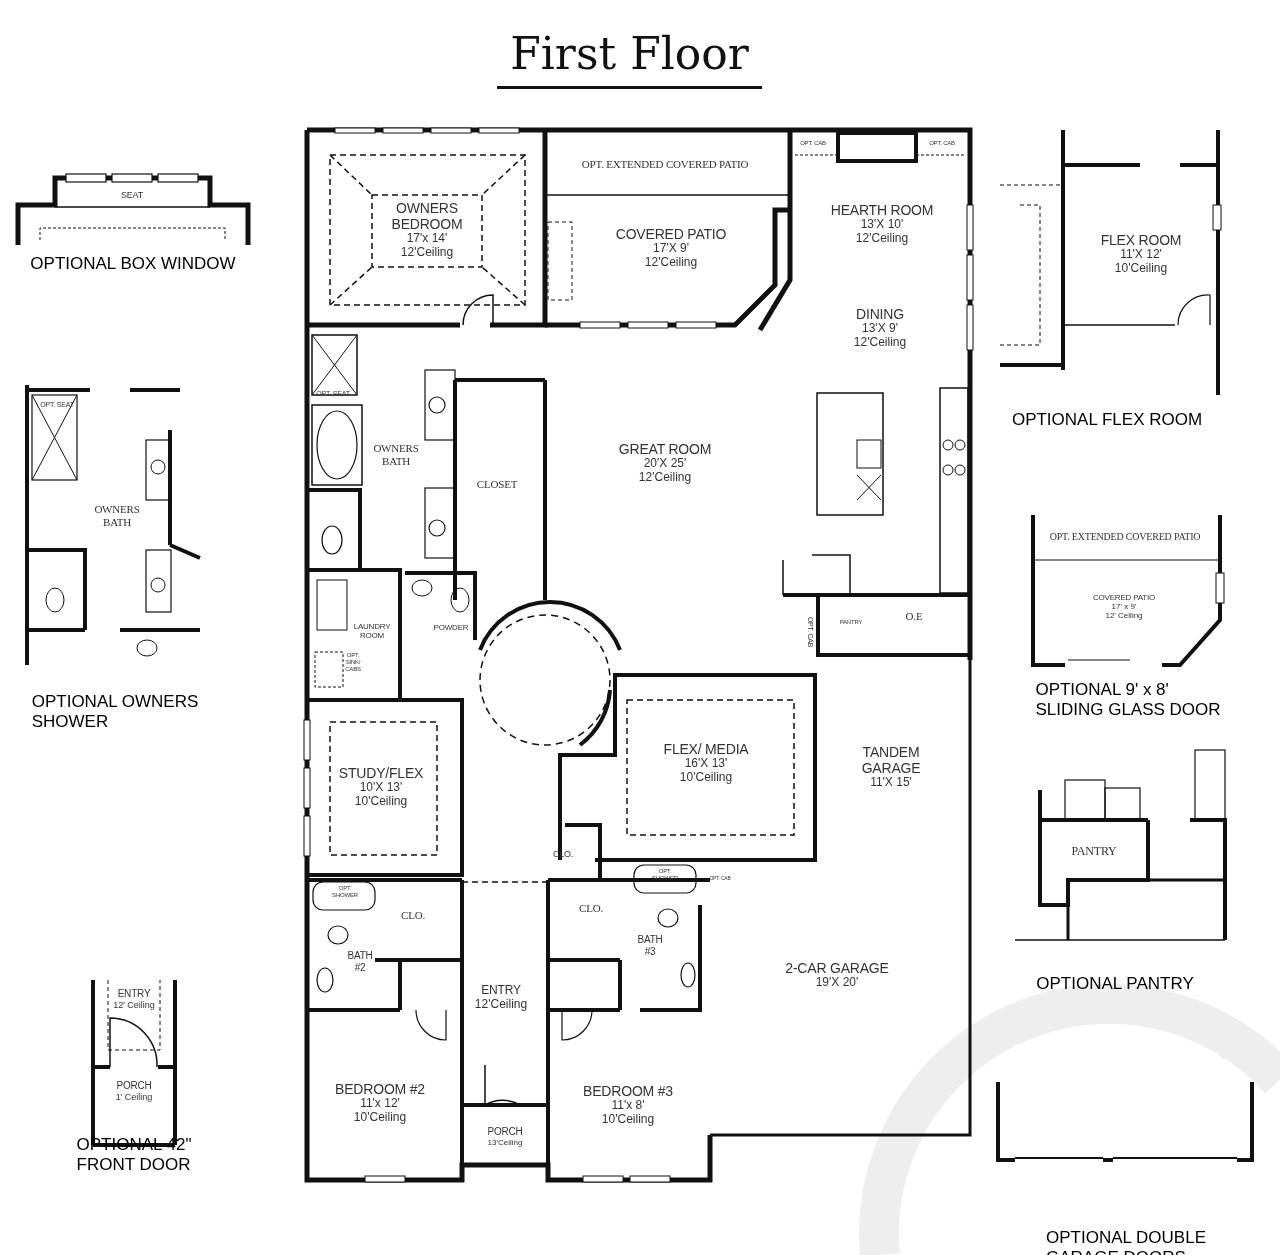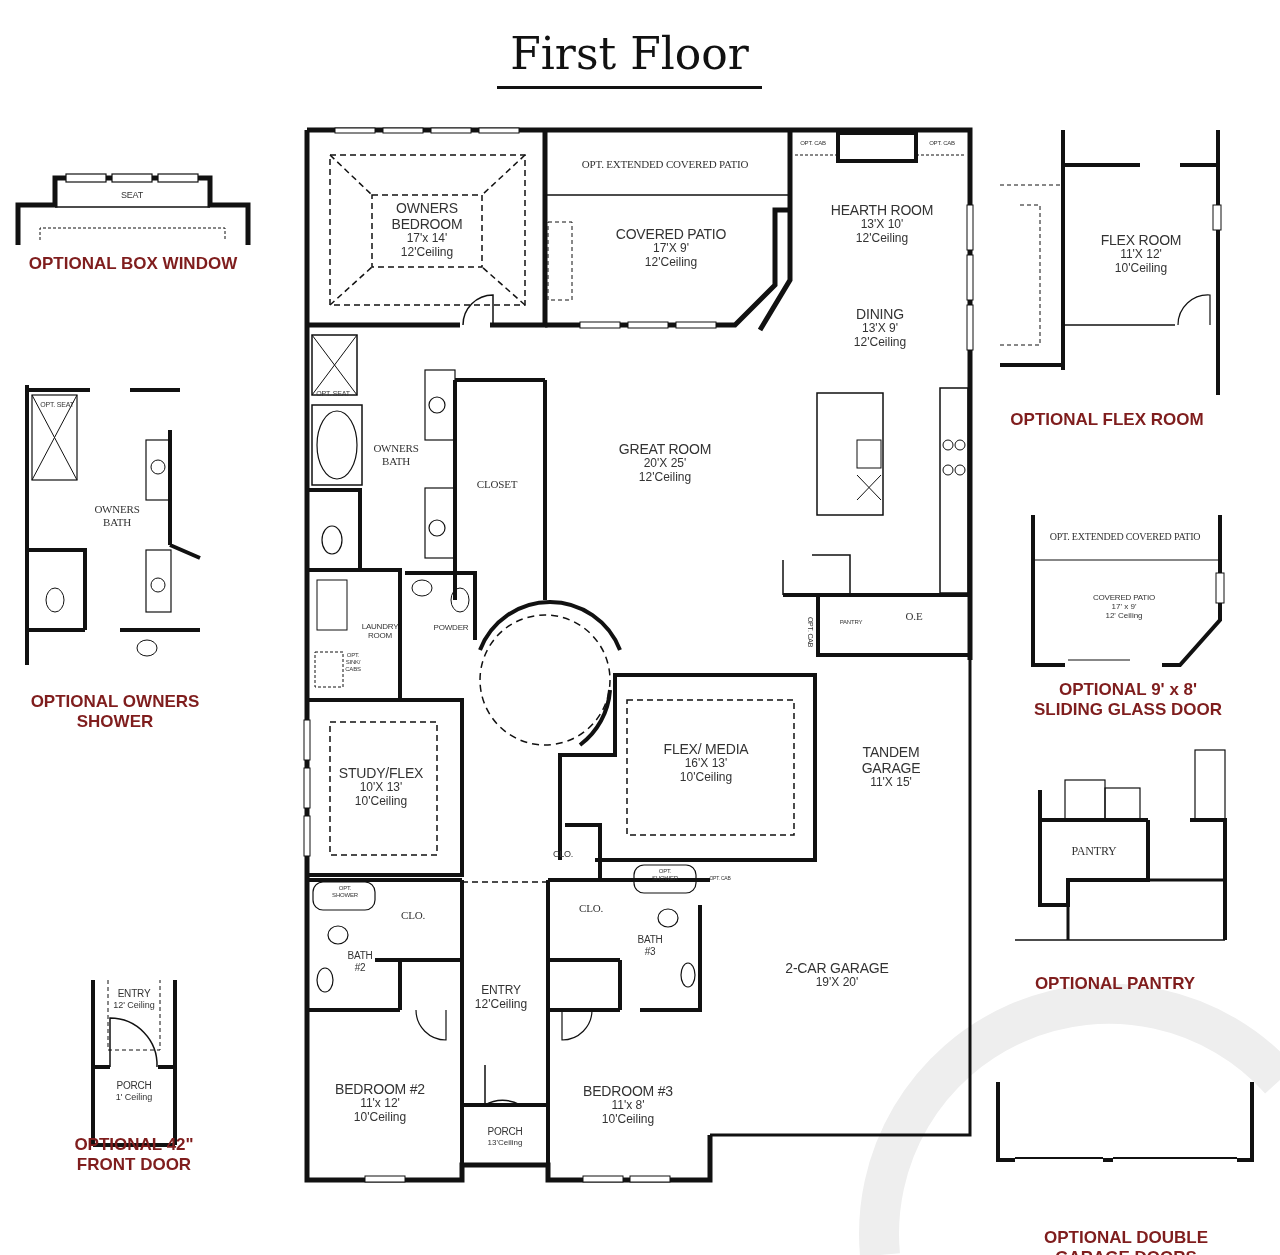--- a/index.html
+++ b/index.html
@@ -6,21 +6,21 @@
   body{width:1280px;height:1255px;position:relative;overflow:hidden;font-family:"Liberation Sans",sans-serif;color:#222;}
   .title{position:absolute;left:497px;top:28px;width:265px;text-align:center;font-family:"DejaVu Serif","Liberation Serif",serif;font-size:44px;color:#111;}
   .title-rule{position:absolute;left:497px;top:86px;width:265px;height:3px;background:#111;}
   svg.plan{position:absolute;left:0;top:0;}
   .lbl{position:absolute;text-align:center;color:#333;line-height:1.15;white-space:nowrap;transform:translateX(-50%);}
   .lbl .n{font-size:14px;font-family:"Liberation Sans",sans-serif;letter-spacing:-0.2px;}
   .lbl .d{font-size:12px;}
   .lbl.sm .n{font-size:11px;font-family:Liberation Serif, serif;}
   .lbl.xs .n{font-size:8px;}
   .lbl.xs .d{font-size:8px;}
-  .opt{position:absolute;text-align:center;font-weight:bold;font-size:17px;color:#7f1d1d;line-height:1.2;transform:translateX(-50%);white-space:nowrap;}
+  .opt{position:absolute;font-weight:normal;font-size:17px;color:#000000;line-height:1.2;transform:translateX(-50%);white-space:nowrap;}
 </style>
 </head>
 <body>
 
 <div class="title">First Floor</div>
 <div class="title-rule"></div>
 
 <svg class="plan" width="1280" height="1255">
   <g fill="none" stroke="#111">
 
@@ -199,21 +199,21 @@
   <div class="n">BATH</div>
 </div>
 <div class="lbl sm" style="left:497px;top:478px">
   <div class="n">CLOSET</div>
 </div>
 <div class="lbl" style="left:665px;top:441px">
   <div class="n">GREAT ROOM</div>
   <div class="d">20'X 25'</div>
   <div class="d">12'Ceiling</div>
 </div>
-<div class="lbl xs" style="left:380px;top:622px">
+<div class="lbl xs" style="left:372px;top:622px">
   <div class="n">LAUNDRY</div>
   <div class="n">ROOM</div>
 </div>
 <div class="lbl xs" style="left:451px;top:623px">
   <div class="n">POWDER</div>
 </div>
 <div class="lbl xs" style="left:353px;top:652px;font-size:6px">
   <div class="n" style="font-size:6px">OPT.</div>
   <div class="n" style="font-size:6px">SINK/</div>
   <div class="n" style="font-size:6px">CABS</div>

